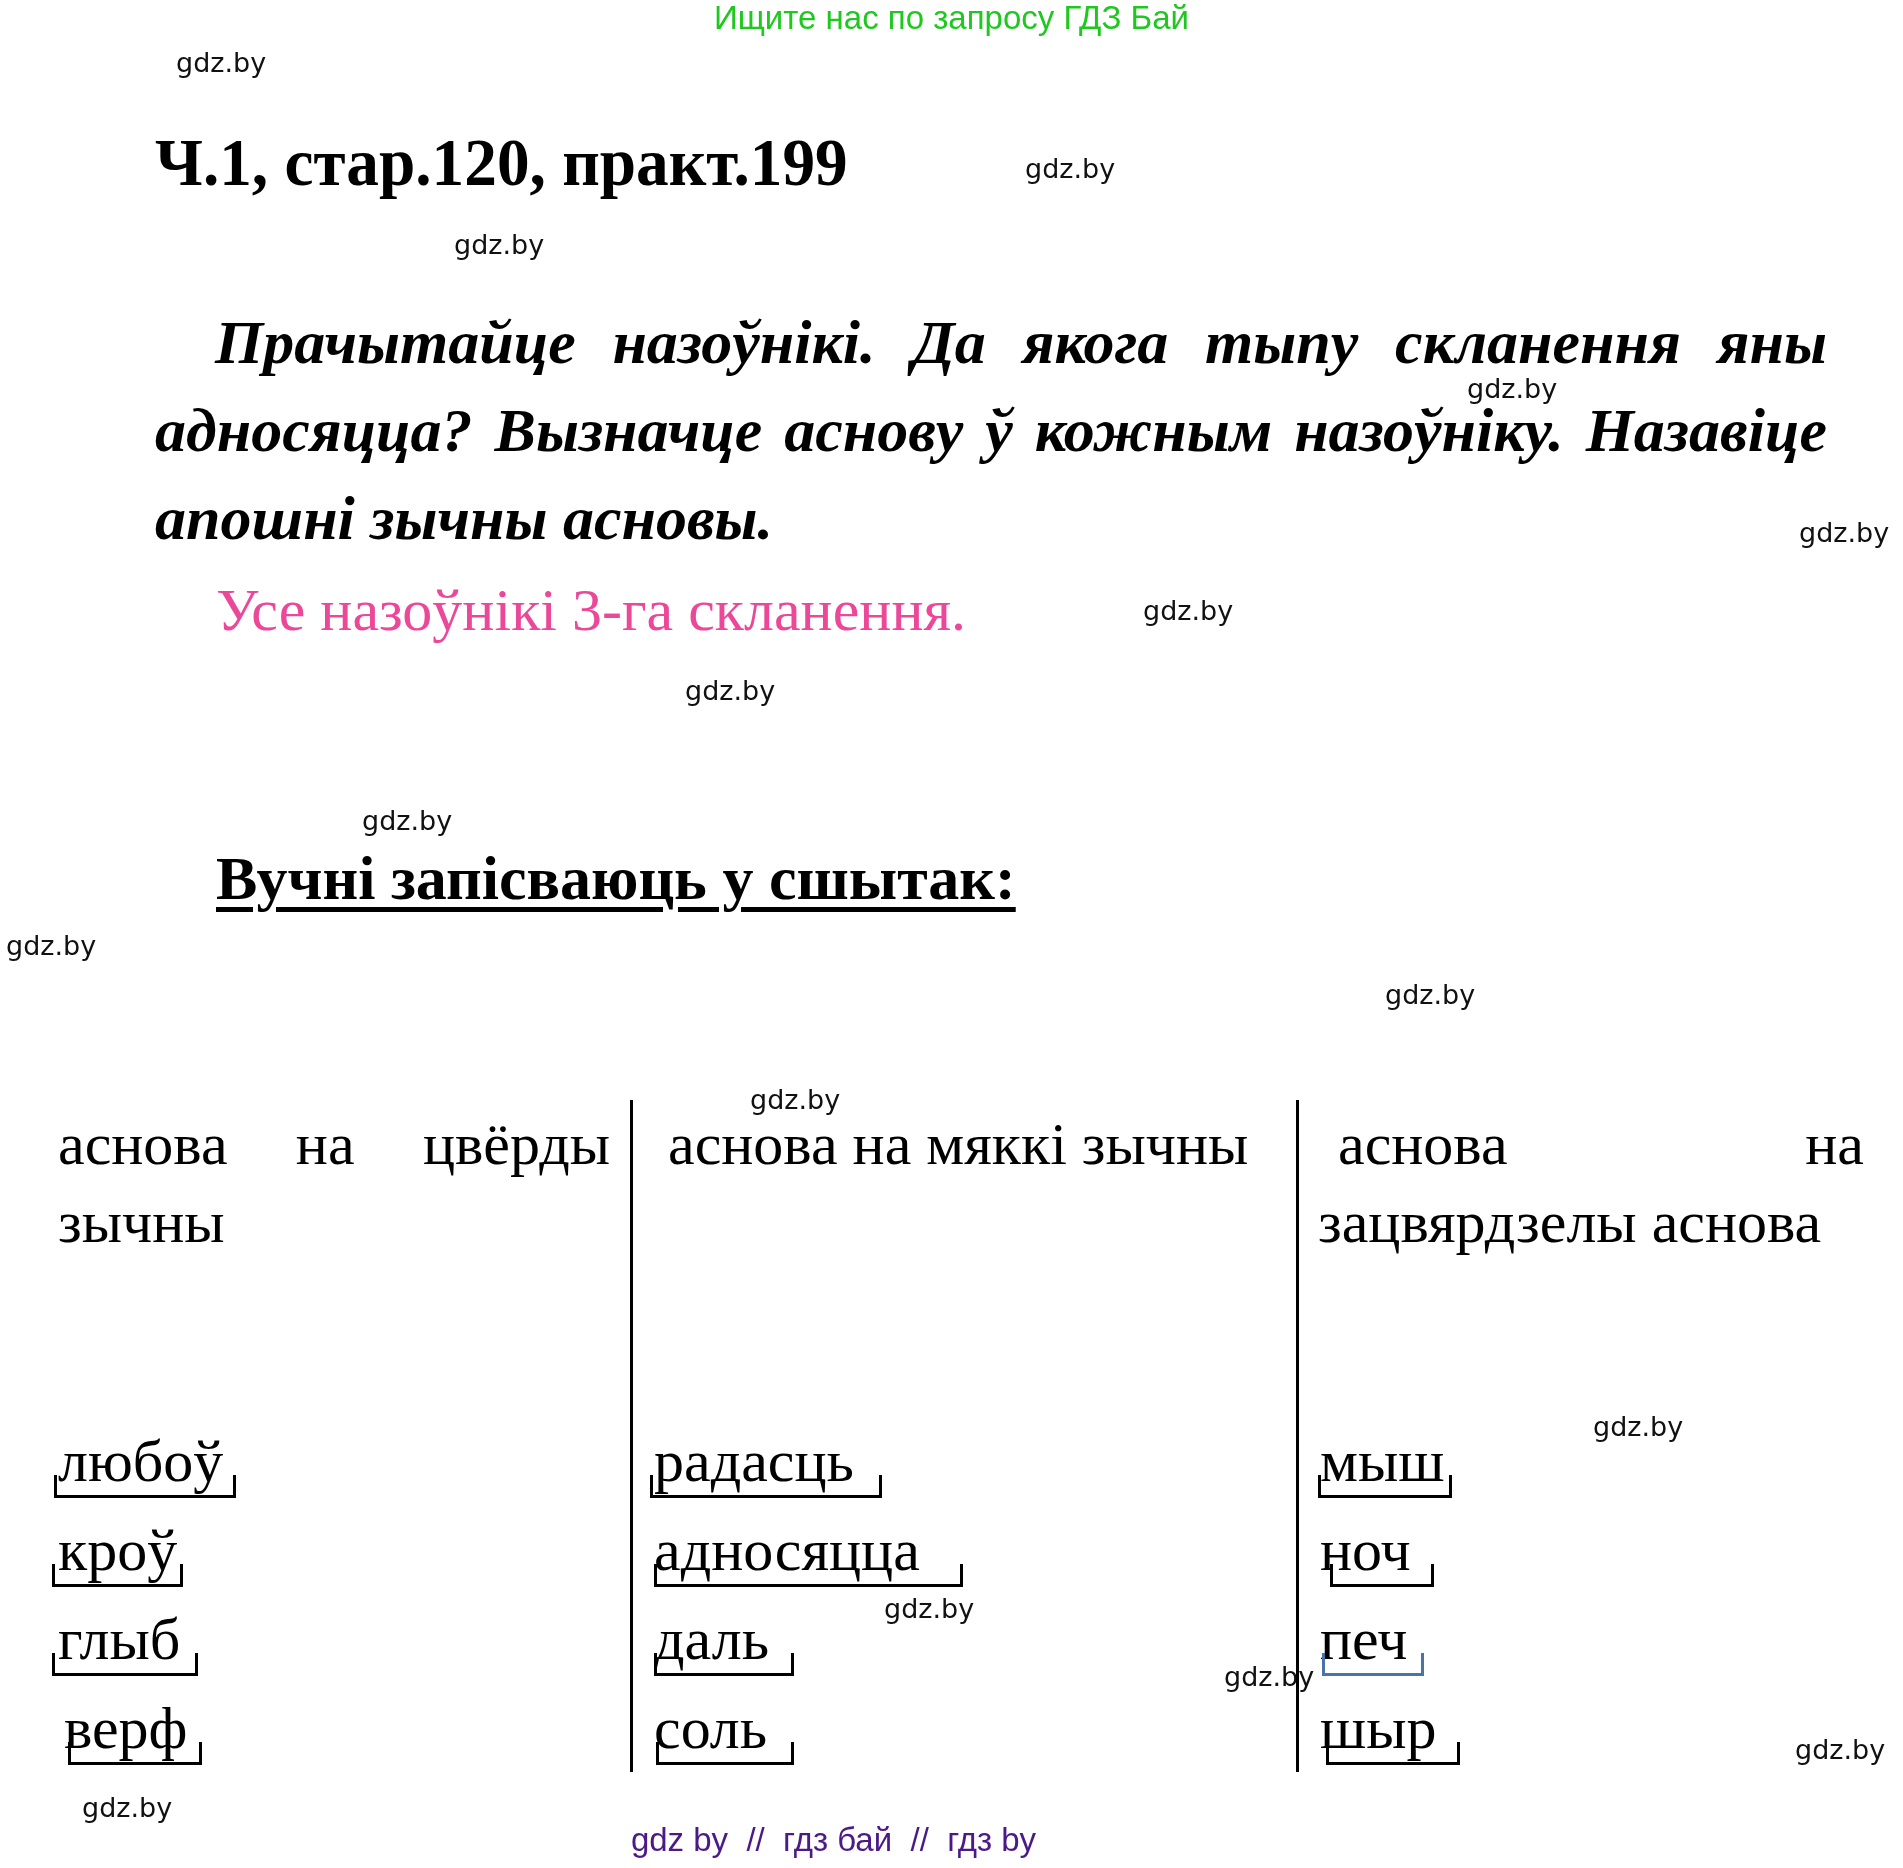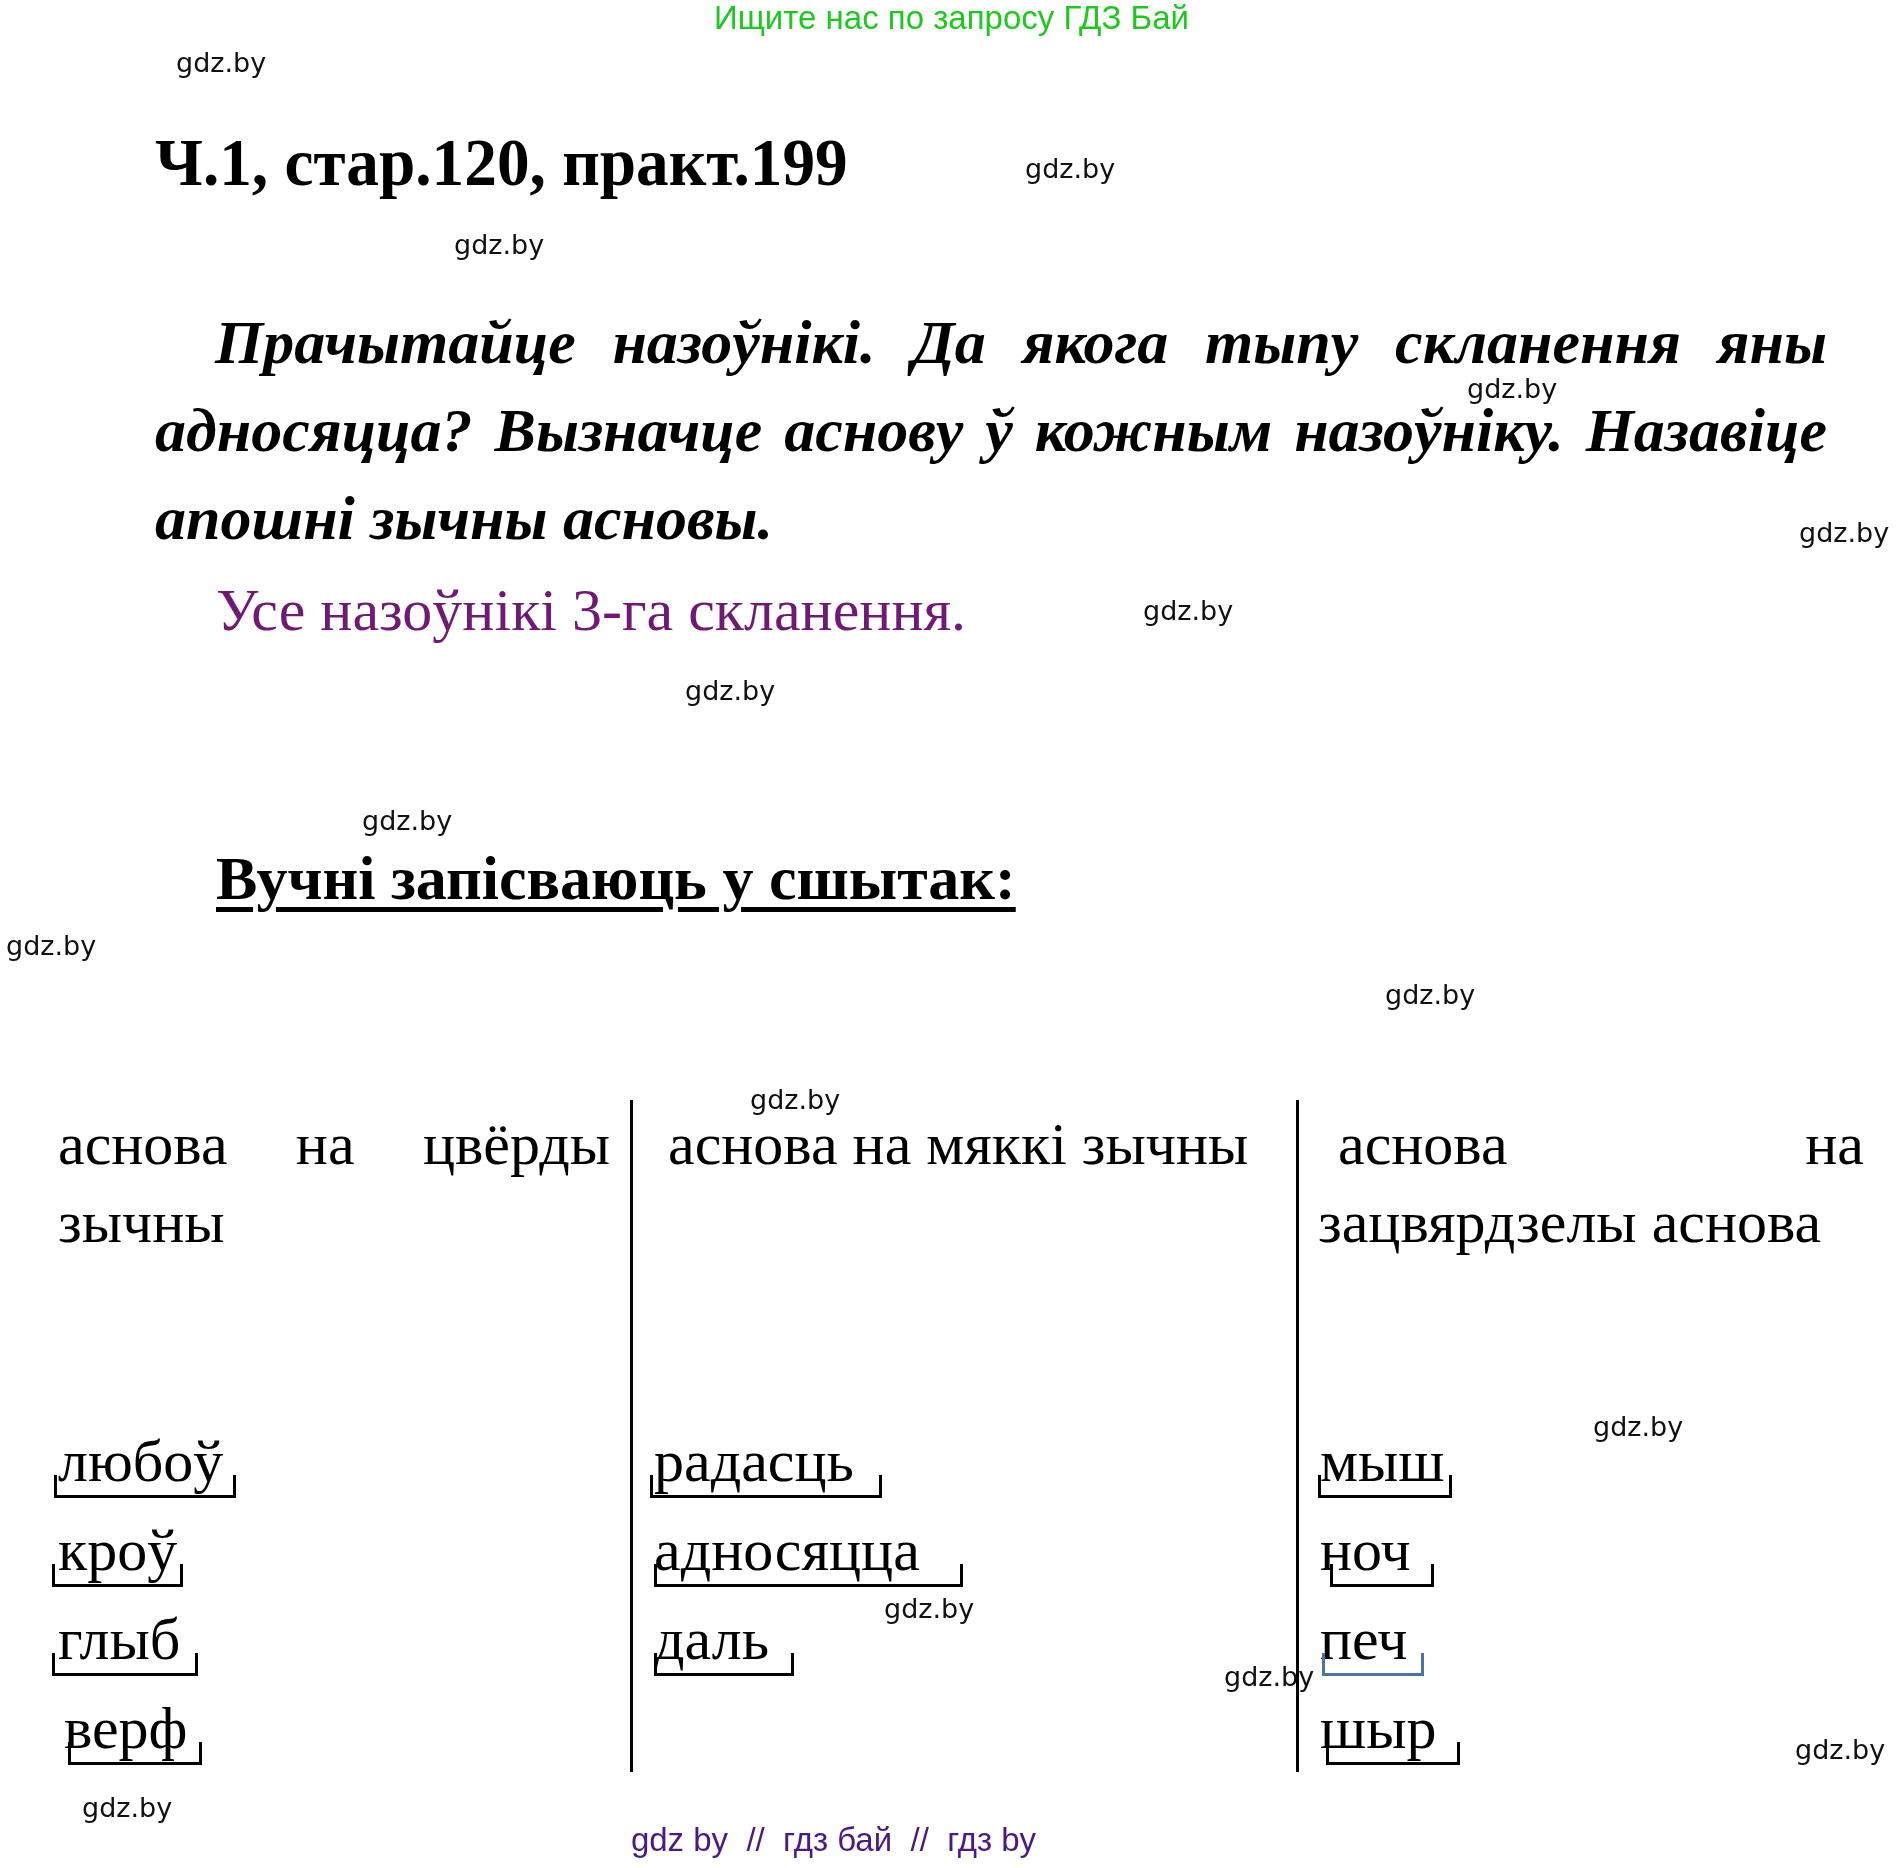--- a/index.html
+++ b/index.html
@@ -2,21 +2,21 @@
 <html><head>
 <meta charset="utf-8">
 <style>
   html, body { margin: 0; padding: 0; background: #ffffff; }
   body { width: 1903px; height: 1868px; position: relative; overflow: hidden; }
   .abs { position: absolute; white-space: nowrap; }
   .banner { left: 0; width: 1903px; top: -2px; text-align: center; font-family: "Liberation Sans", sans-serif; font-size: 33px; line-height: 40px; }
   .wm { font-family: "DejaVu Sans", sans-serif; font-size: 27px; line-height: 32px; color: #111111; }
   .title { left: 155px; top: 122px; font-family: "Liberation Serif", serif; font-weight: bold; font-size: 68px; line-height: 80px; color: #000; transform: scaleX(0.96); transform-origin: left; }
   .task { left: 155px; top: 298px; width: 1672px; font-family: "Liberation Serif", serif; font-weight: bold; font-style: italic; font-size: 62px; line-height: 88px; color: #000; text-align: justify; text-indent: 60px; white-space: normal; }
-  .answer { left: 216px; top: 575px; font-family: "Liberation Serif", serif; font-size: 60px; line-height: 70px; color: #701a75; }
+  .answer { left: 216px; top: 575px; font-family: "Liberation Serif", serif; font-size: 60px; line-height: 70px; color: #ec4899; }
   .heading { left: 216px; top: 842px; font-family: "Liberation Serif", serif; font-weight: bold; font-size: 62px; line-height: 72px; color: #000; text-decoration: underline; text-decoration-thickness: 5px; text-underline-offset: 8px; }
   .divider { position: absolute; width: 3px; background: #000; top: 1100px; height: 672px; }
   .col { position: absolute; top: 1105px; font-family: "Liberation Serif", serif; font-size: 60px; color: #000; }
   .col-head { line-height: 78px; white-space: normal; text-align: justify; }
   .words { position: absolute; font-family: "Liberation Serif", serif; font-size: 60px; line-height: 89px; color: #000; }
   .word { position: relative; display: block; height: 89px; }
   .word-text { position: relative; display: inline-block; }
   .bracket { position: absolute; height: 20px; border: 3px solid #000; border-top: none; }
   .bracket.blue { border-color: #4a74a8; }
   .footer { left: 0; width: 1667px; top: 1846px; margin-top: -26px; text-align: center; font-family: "Liberation Sans", sans-serif; font-size: 33px; line-height: 40px; }
@@ -89,20 +89,24 @@
     <span class="bracket" style="left:-4px; top:58px; width:226px;"></span>
   </div>
   <div class="word">
     <span class="word-text">адносяцца</span>
     <span class="bracket" style="left:0px; top:58px; width:303px;"></span>
   </div>
   <div class="word">
     <span class="word-text">даль</span>
     <span class="bracket" style="left:0px; top:58px; width:134px;"></span>
   </div>
+  <div class="word">
+    <span class="word-text">соль</span>
+    <span class="bracket" style="left:2px; top:58px; width:132px;"></span>
+  </div>
 </div>
 
 <div class="words" style="left:1320px; top:1417px;">
   <div class="word">
     <span class="word-text">мыш</span>
     <span class="bracket" style="left:-2px; top:58px; width:128px;"></span>
   </div>
   <div class="word">
     <span class="word-text">ноч</span>
     <span class="bracket" style="left:10px; top:58px; width:98px;"></span>

